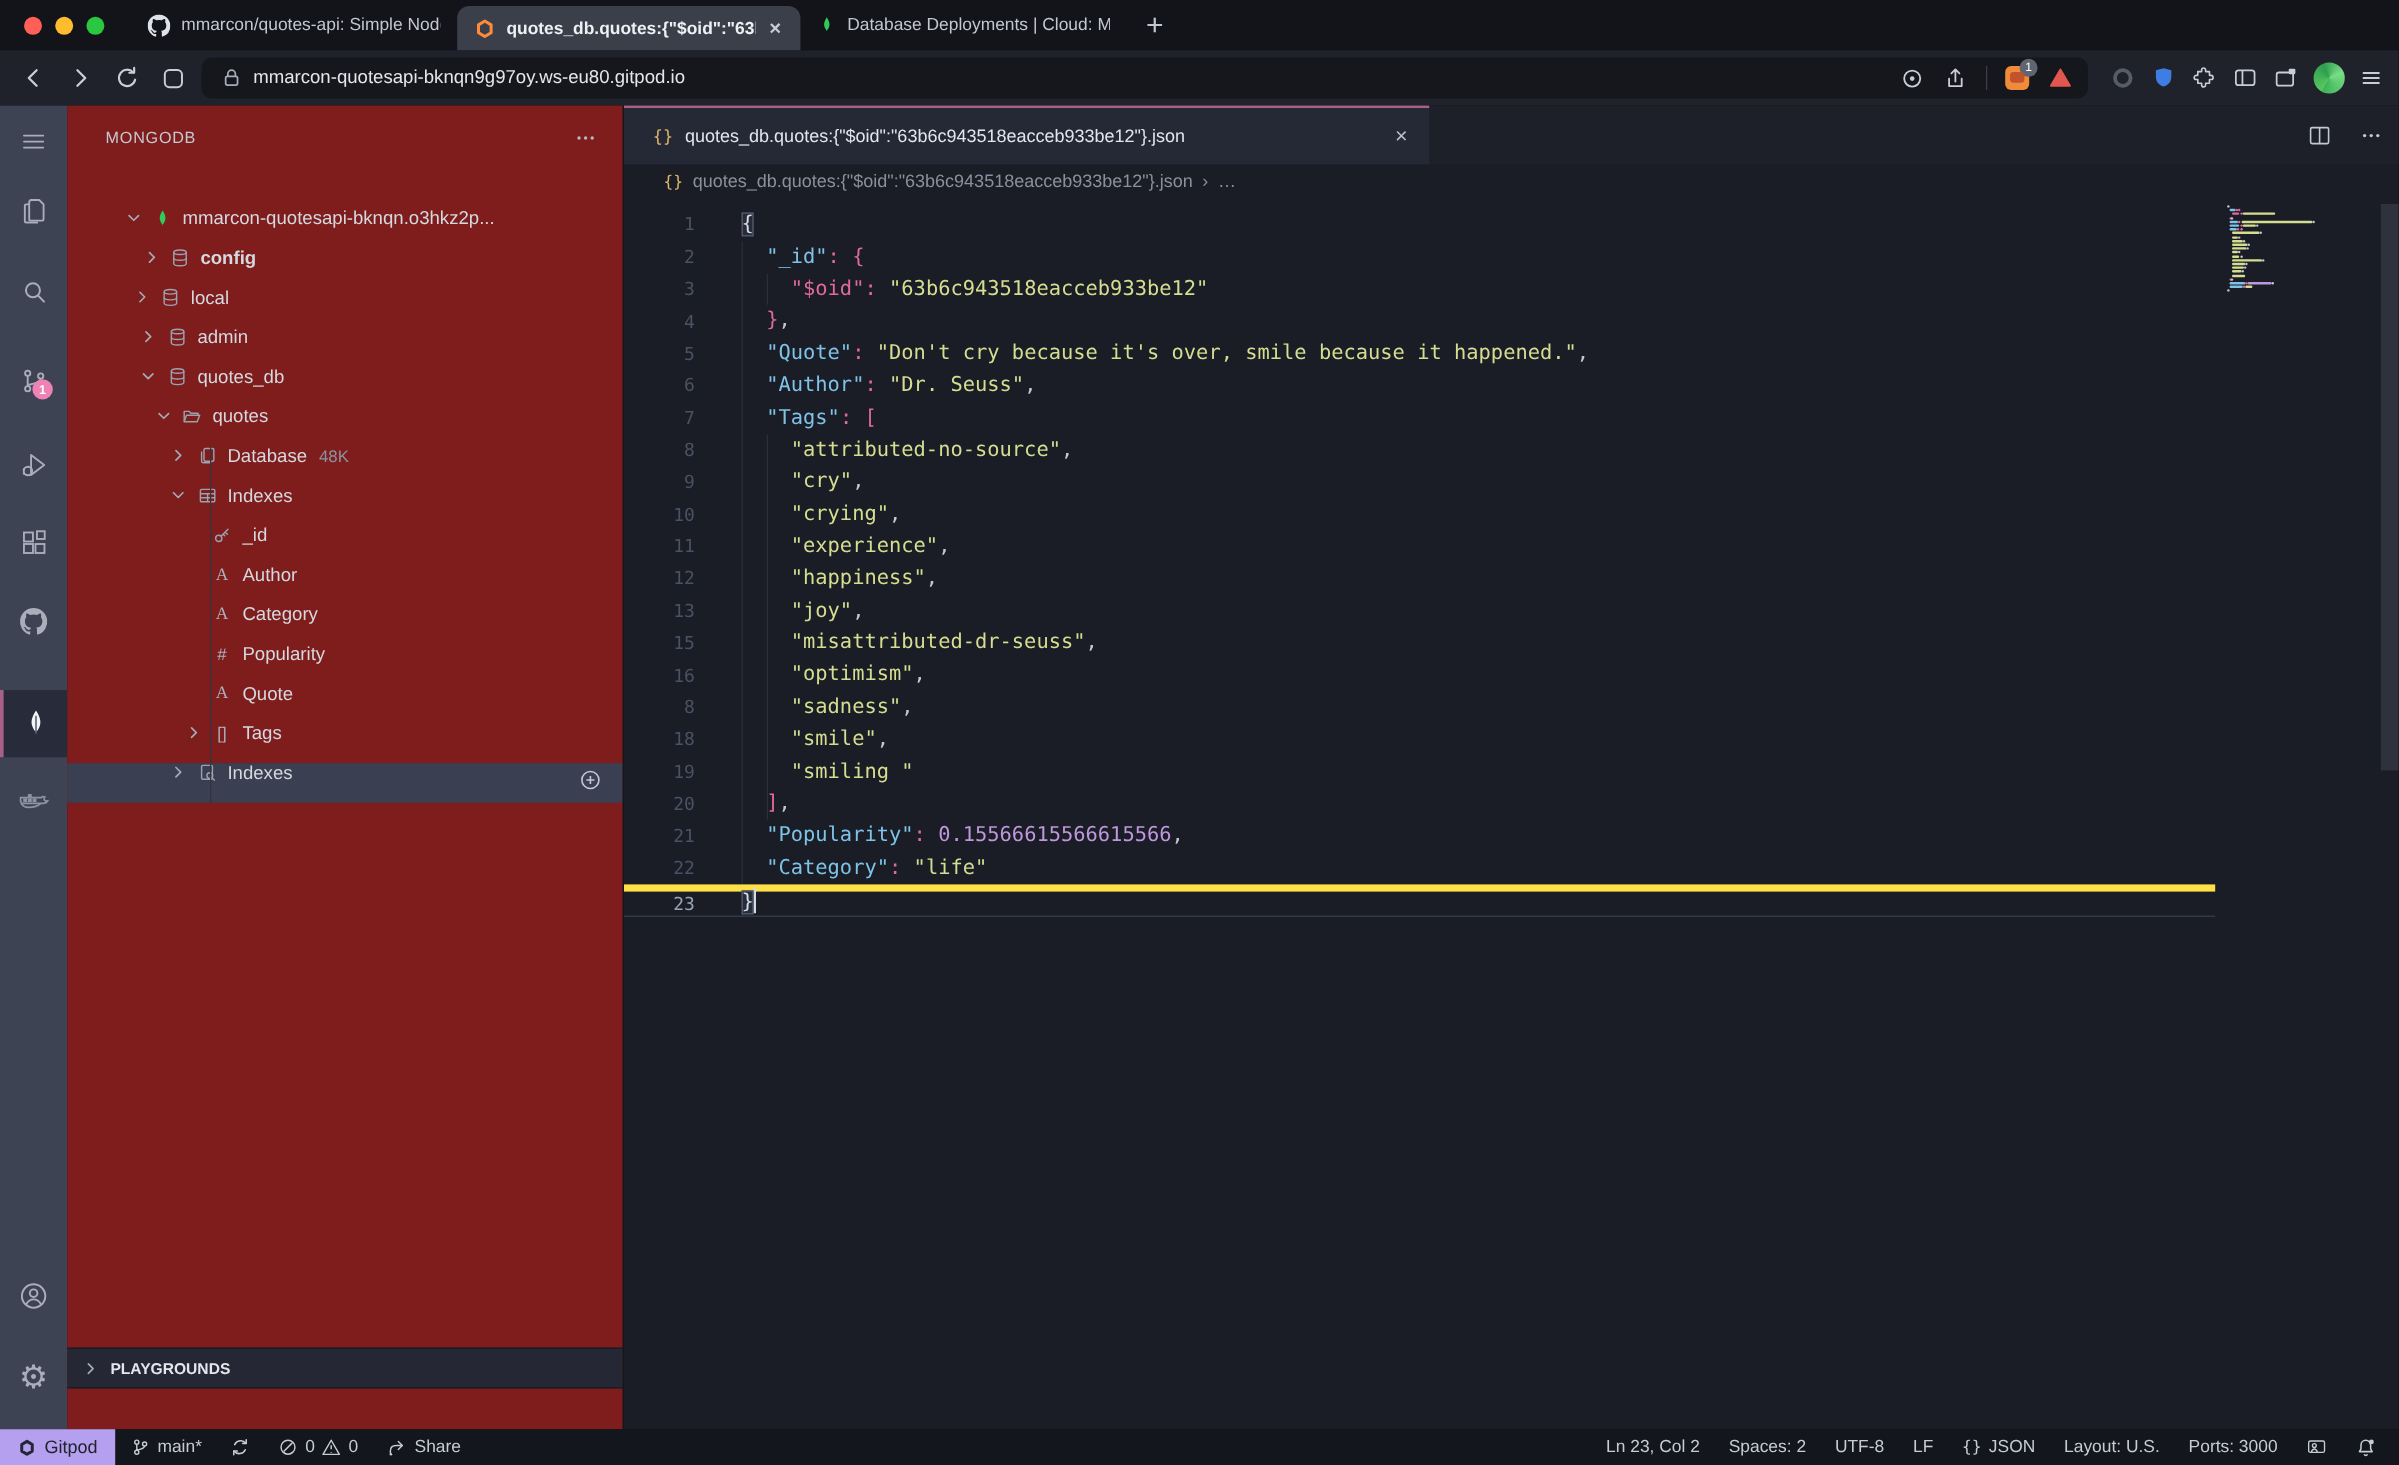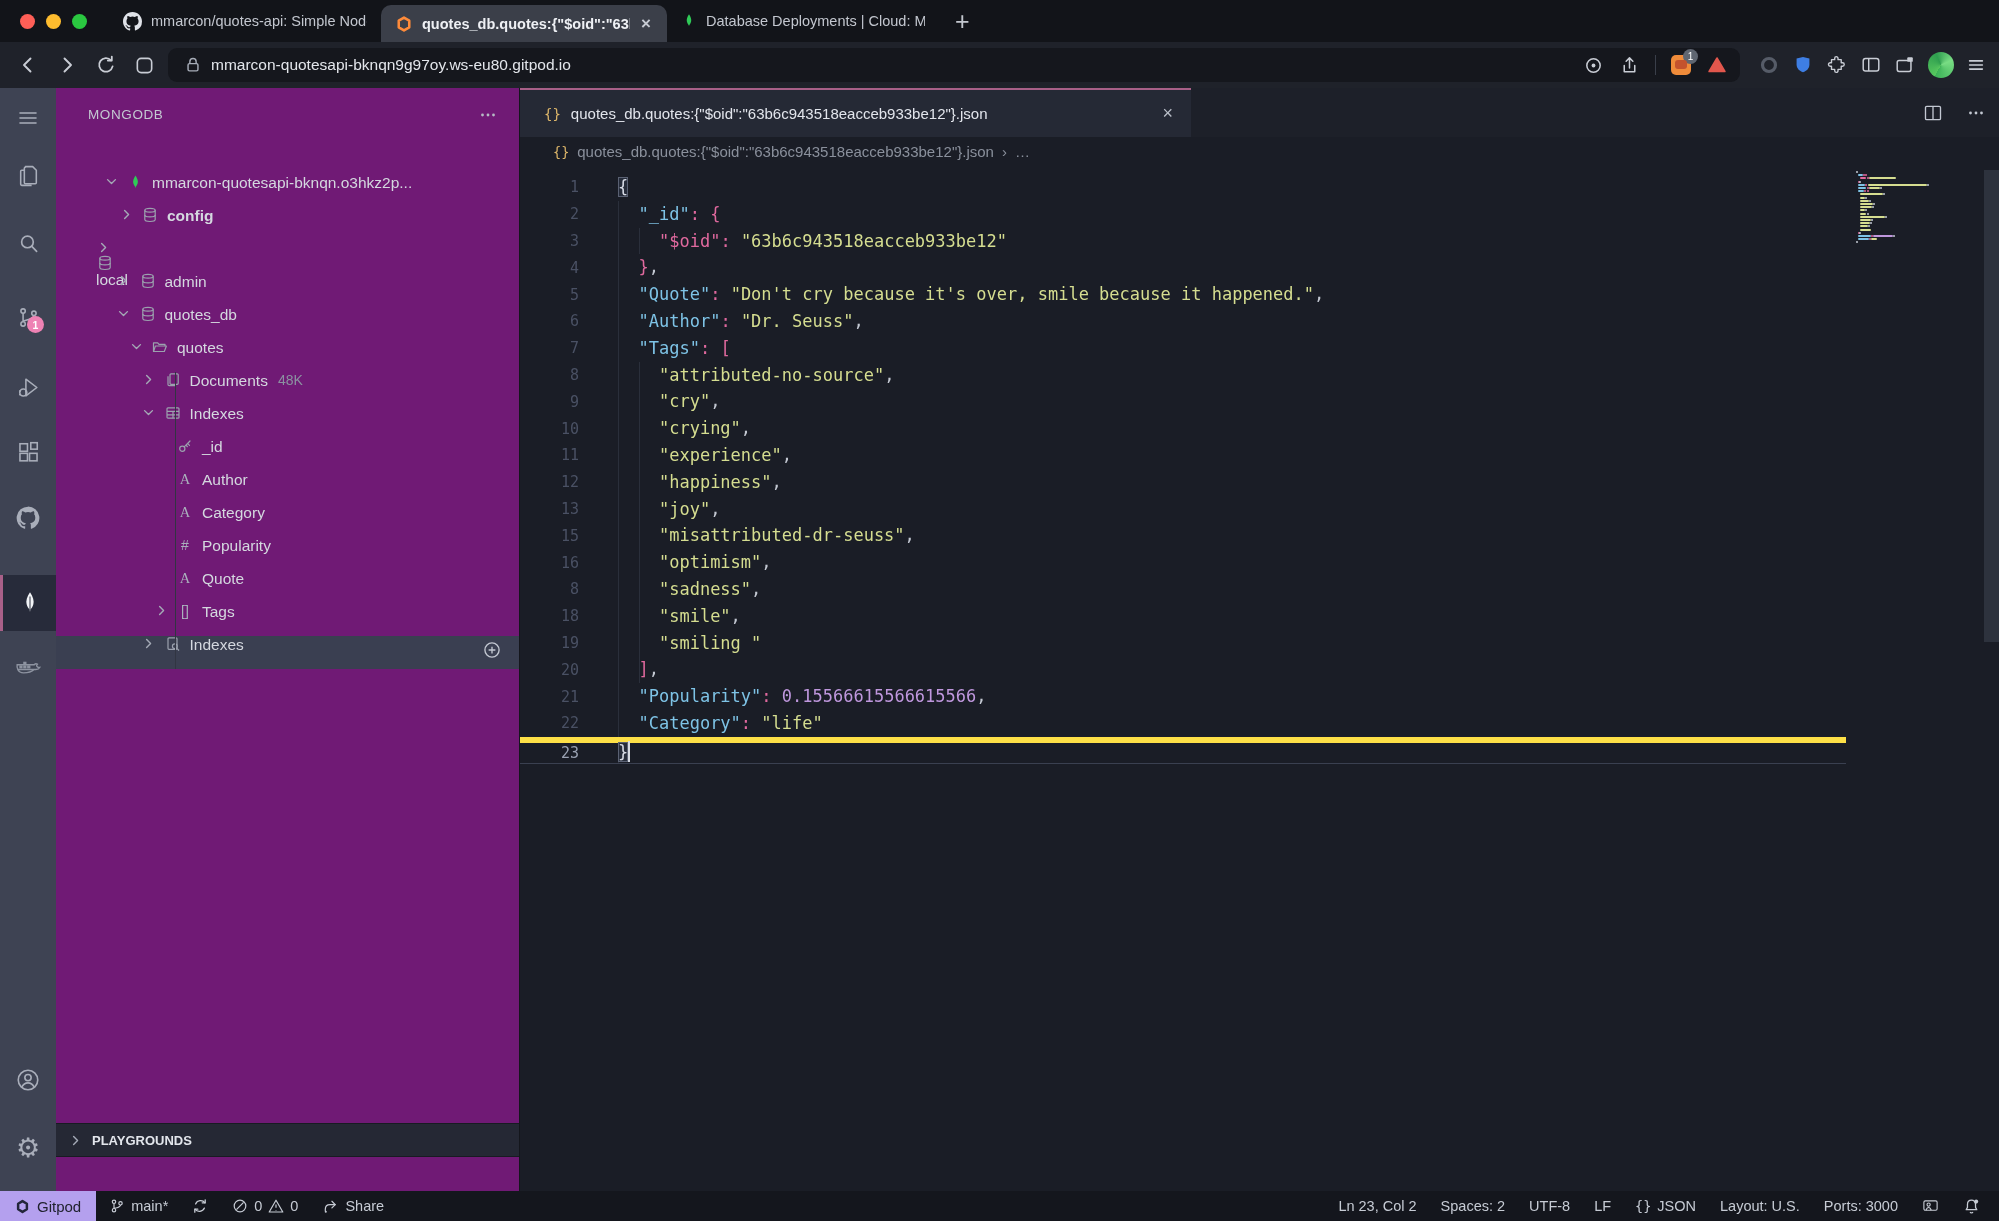--- a/index.html
+++ b/index.html
@@ -37,21 +37,21 @@
 
   
   .activity{width:56px;background:#3e4353;position:relative;flex:0 0 auto;}
   .aitem{position:absolute;left:0;width:56px;height:52px;display:flex;align-items:center;justify-content:center;color:#a9aeba;}
   .aitem.atile{height:56px;background:#272b3a;border-left:3px solid var(--tab-accent,#a86088);color:#f2f4f7;}
   .abadge{position:absolute;left:27px;top:25px;min-width:17px;height:17px;border-radius:9px;background:var(--activity-badge,#ee82b4);
           color:#fff;font-size:10.5px;display:flex;align-items:center;justify-content:center;font-weight:bold;}
   .gearglyph{font-size:27px;line-height:1;}
 
   
-  .sidebar{width:463px;background:#701a75;position:relative;flex:0 0 auto;color:#d4d8df;}
+  .sidebar{width:463px;background:#7f1d1d;position:relative;flex:0 0 auto;color:#d4d8df;}
   .sbtitle{position:absolute;left:0;top:0;right:0;height:52px;display:flex;align-items:center;padding-left:32px;
            color:#c3c8d1;font-size:13.5px;letter-spacing:.6px;}
   .sbmore{position:absolute;right:22px;top:18px;color:#b6bbc5;}
   .sechead{position:absolute;left:0;right:0;height:34px;display:flex;align-items:center;gap:6px;padding-left:8px;
            font-size:13px;font-weight:bold;color:#e3e6ec;background:#272b36;border-top:1px solid #181b22;border-bottom:1px solid #181b22;}
   .sechead.plain{background:#252834;}
   .tree{position:absolute;left:0;top:86px;right:0;}
   .trow{display:flex;align-items:flex-start;height:33px;font-size:15.5px;color:#d4d8df;position:relative;}
   .trow.sel{background:#3a3f51;}
   .chev{width:22px;display:flex;justify-content:center;color:#a4aab6;flex:0 0 auto;}
@@ -346,21 +346,21 @@
             </span>
             <span class="ticon">
               <svg width="16" height="16" viewBox="0 0 16 16" fill="none" stroke="currentColor" stroke-width="1.2">
                 <ellipse cx="8" cy="3.2" rx="5.2" ry="1.9"></ellipse>
                 <path d="M2.8 3.2v9.4c0 1.1 2.3 1.9 5.2 1.9s5.2-.8 5.2-1.9V3.2"></path>
                 <path d="M2.8 8c0 1.05 2.3 1.9 5.2 1.9S13.2 9.05 13.2 8"></path>
               </svg>
             </span>
             <span class="tlabel">config</span>
           </div>
-          <div class="trow" style="padding-left: 36px; flex-direction: column;">
+          <div class="trow" style="padding-left: 51px;">
             <span class="chev">
               <svg width="15" height="15" viewBox="0 0 16 16" fill="none" stroke="currentColor" stroke-width="1.5" stroke-linecap="round" stroke-linejoin="round">
                 <path d="M6 3.8 10.2 8 6 12.2"></path>
               </svg>
             </span>
             <span class="ticon">
               <svg width="16" height="16" viewBox="0 0 16 16" fill="none" stroke="currentColor" stroke-width="1.2">
                 <ellipse cx="8" cy="3.2" rx="5.2" ry="1.9"></ellipse>
                 <path d="M2.8 3.2v9.4c0 1.1 2.3 1.9 5.2 1.9s5.2-.8 5.2-1.9V3.2"></path>
                 <path d="M2.8 8c0 1.05 2.3 1.9 5.2 1.9S13.2 9.05 13.2 8"></path>
@@ -417,21 +417,21 @@
               <svg width="15" height="15" viewBox="0 0 16 16" fill="none" stroke="currentColor" stroke-width="1.5" stroke-linecap="round" stroke-linejoin="round">
                 <path d="M6 3.8 10.2 8 6 12.2"></path>
               </svg>
             </span>
             <span class="ticon">
               <svg width="16" height="16" viewBox="0 0 16 16" fill="none" stroke="currentColor" stroke-width="1.2">
                 <rect x="5" y="1.8" width="8.2" height="10.5" rx="1"></rect>
                 <path d="M3 4.2v8.2c0 .7.5 1.2 1.2 1.2H11"></path>
               </svg>
             </span>
-            <span class="tlabel">Documents</span>
+            <span class="tlabel">Database</span>
             <span class="tbadge">48K</span>
           </div>
           <div class="trow" style="padding-left: 81.5px;">
             <span class="chev">
               <svg width="15" height="15" viewBox="0 0 16 16" fill="none" stroke="currentColor" stroke-width="1.5" stroke-linecap="round" stroke-linejoin="round">
                 <path d="M3.8 6 8 10.2 12.2 6"></path>
               </svg>
             </span>
             <span class="ticon">
               <svg width="16" height="16" viewBox="0 0 16 16" fill="none" stroke="currentColor" stroke-width="1.2">

